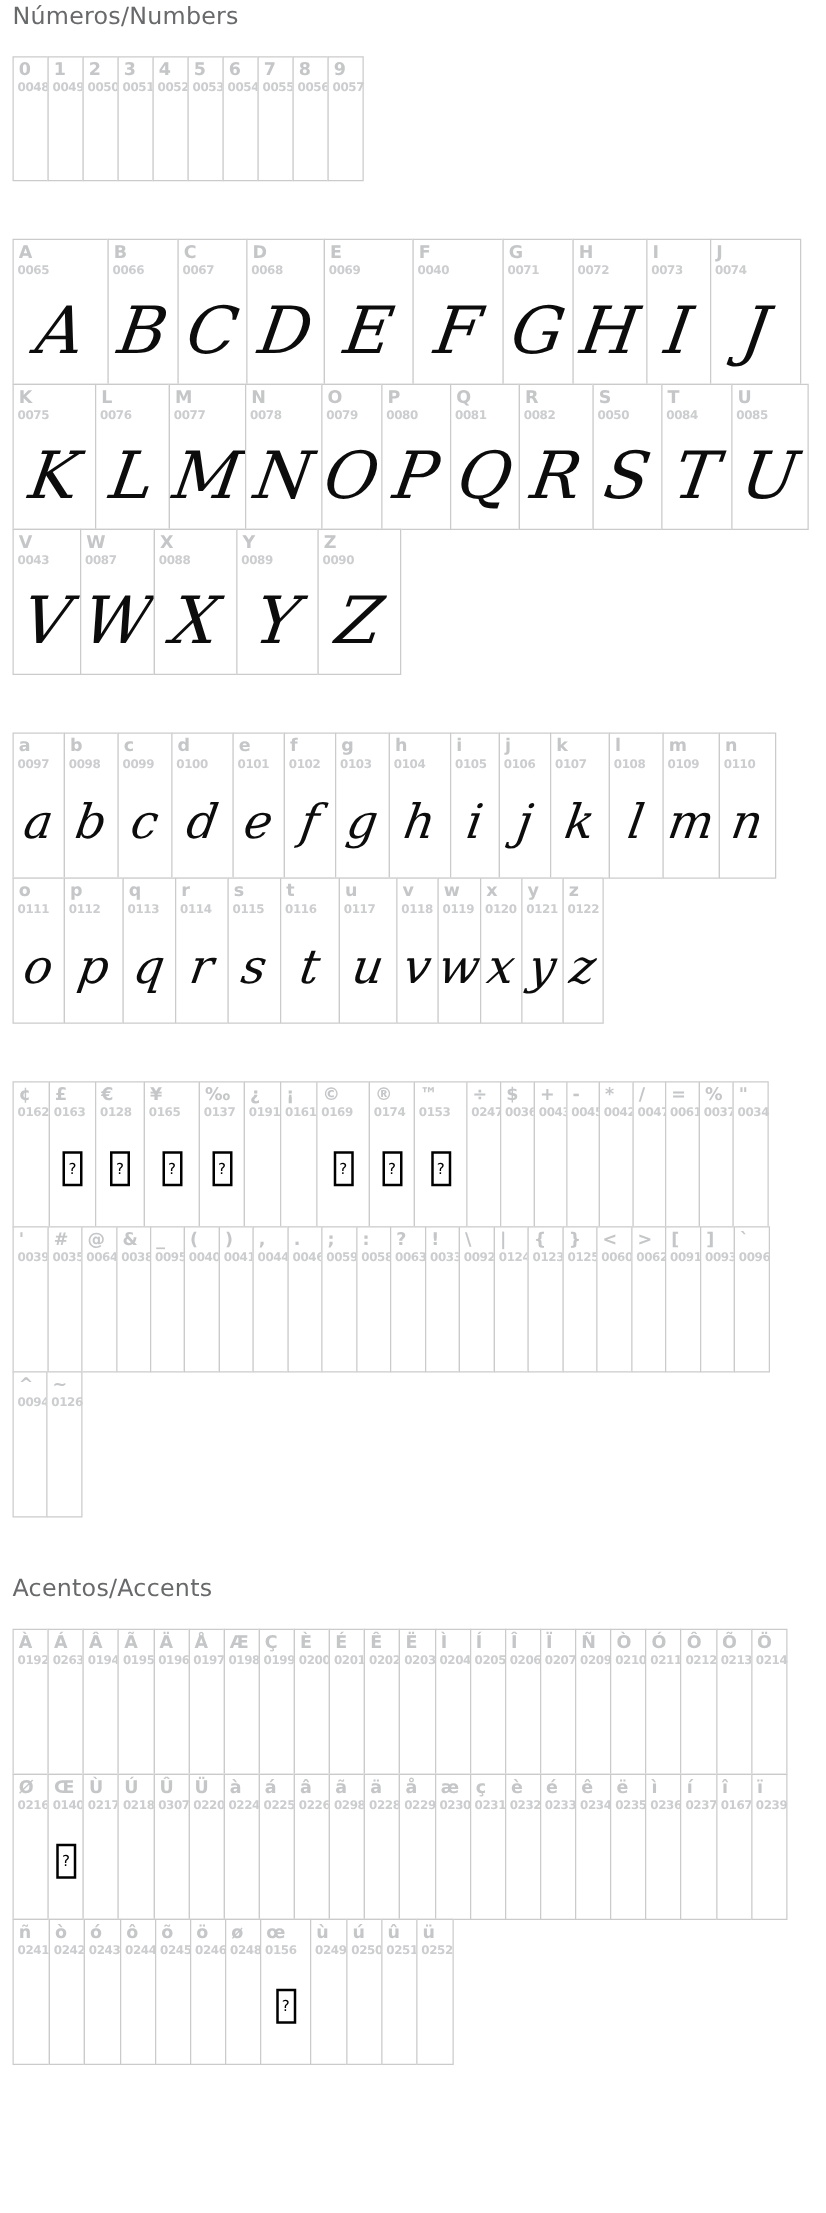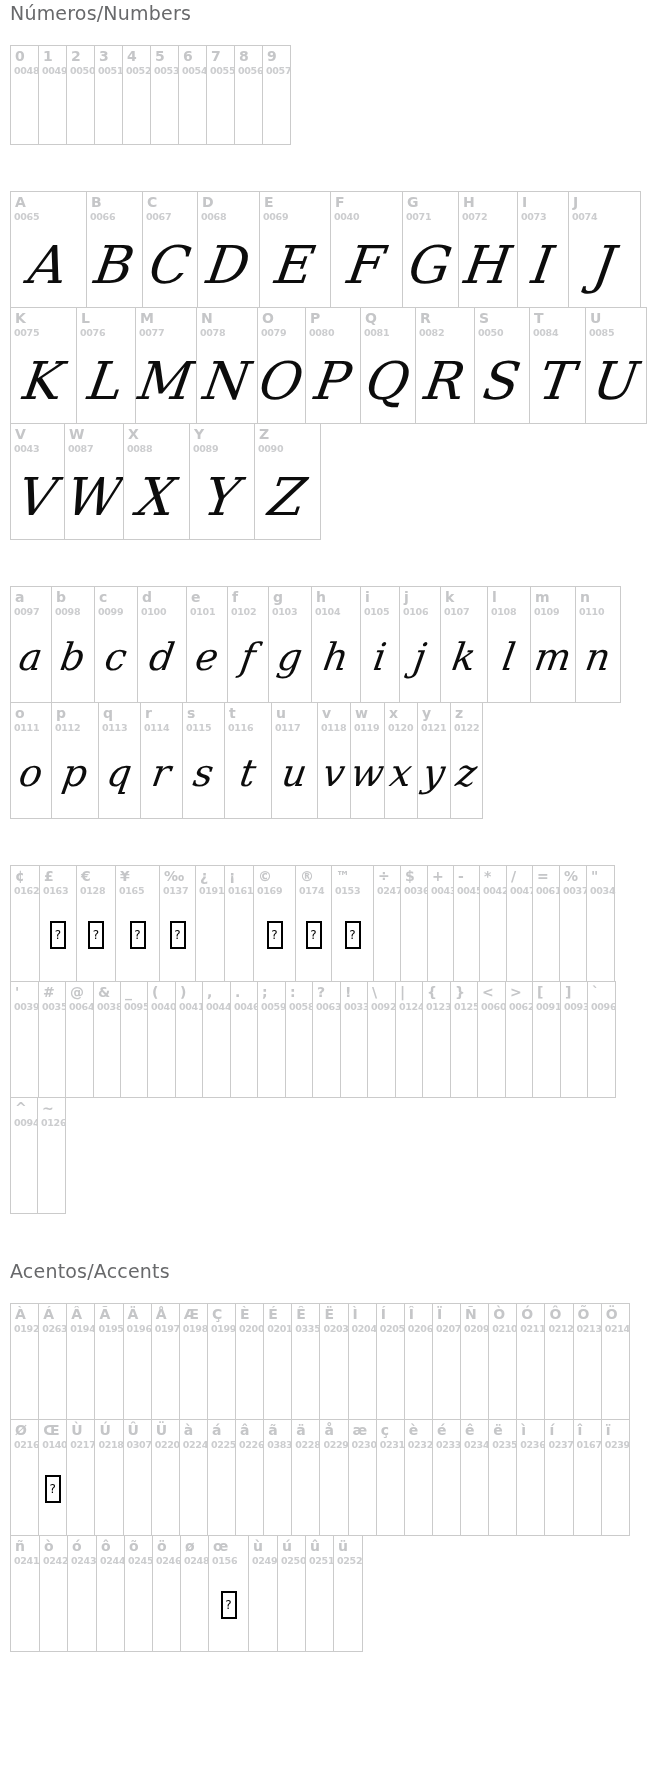--- a/index.html
+++ b/index.html
@@ -619,21 +619,21 @@
         <div class="cell" style="width: 29.14px; height: 117px;">
           <span class="char-label">È</span>
           <span class="char-code">0200</span>
         </div>
         <div class="cell" style="width: 29.14px; height: 117px;">
           <span class="char-label">É</span>
           <span class="char-code">0201</span>
         </div>
         <div class="cell" style="width: 29.14px; height: 117px;">
           <span class="char-label">Ê</span>
-          <span class="char-code">0335</span>
+          <span class="char-code">0202</span>
         </div>
         <div class="cell" style="width: 29.14px; height: 117px;">
           <span class="char-label">Ë</span>
           <span class="char-code">0203</span>
         </div>
         <div class="cell" style="width: 29.14px; height: 117px;">
           <span class="char-label">Ì</span>
           <span class="char-code">0204</span>
         </div>
         <div class="cell" style="width: 29.14px; height: 117px;">
@@ -706,21 +706,21 @@
         <div class="cell" style="width: 29.14px; height: 117px;">
           <span class="char-label">á</span>
           <span class="char-code">0225</span>
         </div>
         <div class="cell" style="width: 29.14px; height: 117px;">
           <span class="char-label">â</span>
           <span class="char-code">0226</span>
         </div>
         <div class="cell" style="width: 29.14px; height: 117px;">
           <span class="char-label">ã</span>
-          <span class="char-code">0383</span>
+          <span class="char-code">0298</span>
         </div>
         <div class="cell" style="width: 29.14px; height: 117px;">
           <span class="char-label">ä</span>
           <span class="char-code">0228</span>
         </div>
         <div class="cell" style="width: 29.14px; height: 117px;">
           <span class="char-label">å</span>
           <span class="char-code">0229</span>
         </div>
         <div class="cell" style="width: 29.14px; height: 117px;">

